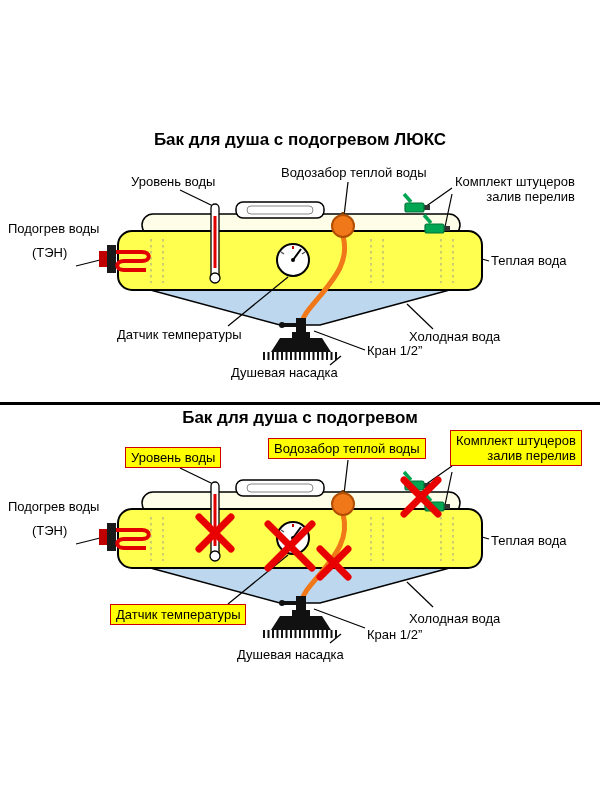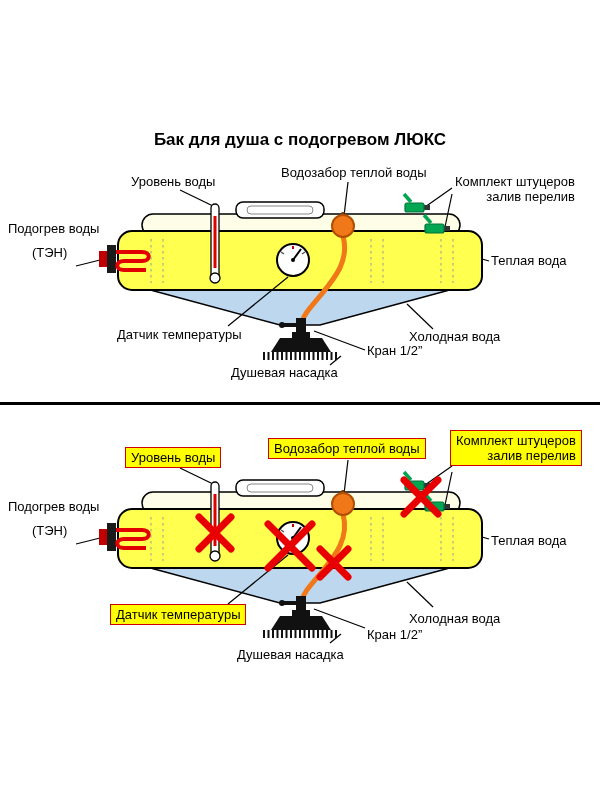--- a/index.html
+++ b/index.html
@@ -178,20 +178,21 @@
         <line x1="268" y1="118" x2="312" y2="162"></line>
         <line x1="312" y1="118" x2="268" y2="162"></line>
 
         <line x1="320" y1="143" x2="348" y2="171"></line>
         <line x1="348" y1="143" x2="320" y2="171"></line>
 
         <line x1="404" y1="74" x2="438" y2="108"></line>
         <line x1="438" y1="74" x2="404" y2="108"></line>
       </g>
     </svg>
+    <h2 class="panel-title">Бак для душа с подогревом</h2>
 
     <div class="lbl hl lbl-water-level">Уровень воды</div>
     <div class="lbl hl lbl-warm-intake">Водозабор теплой воды</div>
     <div class="lbl hl lbl-fittings">
       <span class="line">Комплект штуцеров</span>
       <span class="line">залив перелив</span>
     </div>
     <div class="lbl lbl-heating">Подогрев воды</div>
     <div class="lbl lbl-ten">(ТЭН)</div>
     <div class="lbl lbl-warm-water">Теплая вода</div>

